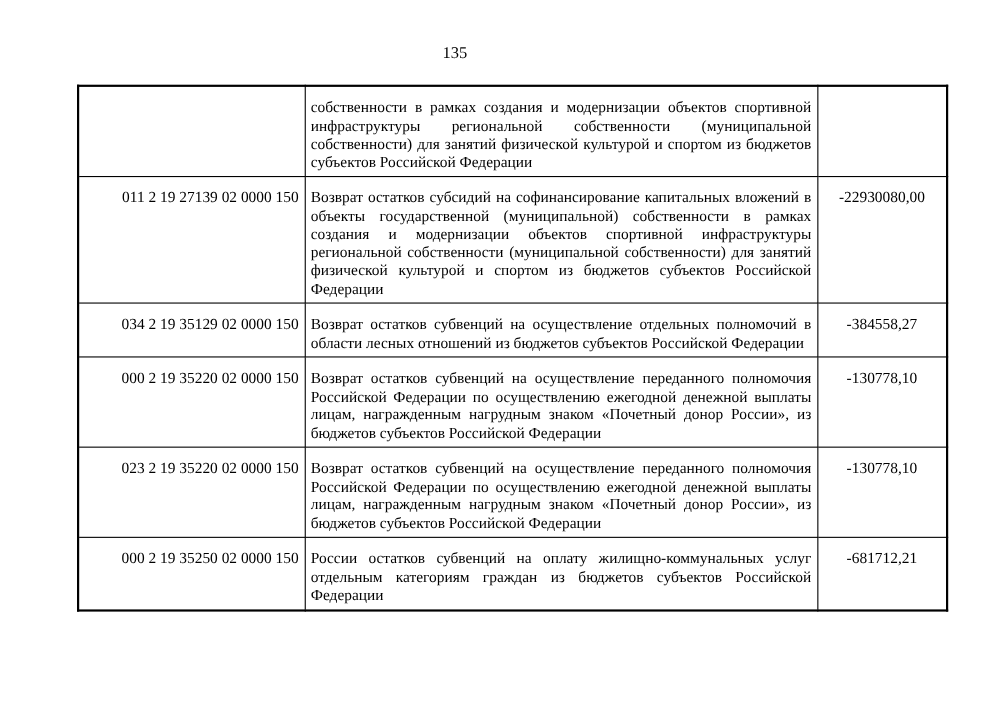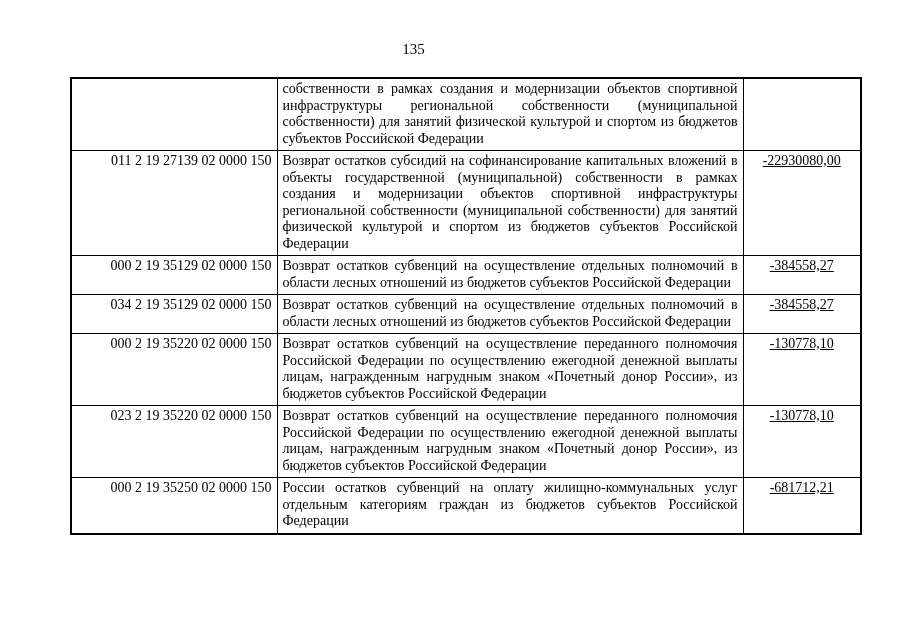--- a/index.html
+++ b/index.html
@@ -34,37 +34,36 @@
     border: 2px solid #000000;
   }
   .col-code   { width: 206px; }
   .col-desc   { width: 466px; }
   .col-amount { width: 118px; }
   table.budget-table td {
     border: 1px solid #000000;
     vertical-align: top;
     font-size: 14px;
     line-height: 16.5px;
-    padding: 2px 5px 3px 5px;
+    padding: 12px 5px 3px 5px;
   }
   td.code {
     text-align: right;
     padding-left: 2px;
     padding-right: 2px;
     white-space: nowrap;
   }
   td.desc {
     text-align: justify;
   }
   td.amount {
     text-align: center;
     padding-left: 2px;
     padding-right: 2px;
     white-space: nowrap;
-    text-decoration: underline;
   }
 </style>
 </head>
 <body>
 
 <div>
 
   <div class="page-number">135</div>
 
   <table class="budget-table">
@@ -78,25 +77,20 @@
         <td class="code"></td>
         <td class="desc">собственности в рамках создания и модернизации объектов спортивной инфраструктуры региональной собственности (муниципальной собственности) для занятий физической культурой и спортом из бюджетов субъектов Российской Федерации</td>
         <td class="amount"></td>
       </tr>
       <tr>
         <td class="code">011 2 19 27139 02 0000 150</td>
         <td class="desc">Возврат остатков субсидий на софинансирование капитальных вложений в объекты государственной (муниципальной) собственности в рамках создания и модернизации объектов спортивной инфраструктуры региональной собственности (муниципальной собственности) для занятий физической культурой и спортом из бюджетов субъектов Российской Федерации</td>
         <td class="amount">-22930080,00</td>
       </tr>
       <tr>
-        <td class="code">000 2 19 35129 02 0000 150</td>
-        <td class="desc">Возврат остатков субвенций на осуществление отдельных полномочий в области лесных отношений из бюджетов субъектов Российской Федерации</td>
-        <td class="amount">-384558,27</td>
-      </tr>
-      <tr>
         <td class="code">034 2 19 35129 02 0000 150</td>
         <td class="desc">Возврат остатков субвенций на осуществление отдельных полномочий в области лесных отношений из бюджетов субъектов Российской Федерации</td>
         <td class="amount">-384558,27</td>
       </tr>
       <tr>
         <td class="code">000 2 19 35220 02 0000 150</td>
         <td class="desc">Возврат остатков субвенций на осуществление переданного полномочия Российской Федерации по осуществлению ежегодной денежной выплаты лицам, награжденным нагрудным знаком «Почетный донор России», из бюджетов субъектов Российской Федерации</td>
         <td class="amount">-130778,10</td>
       </tr>
       <tr>

